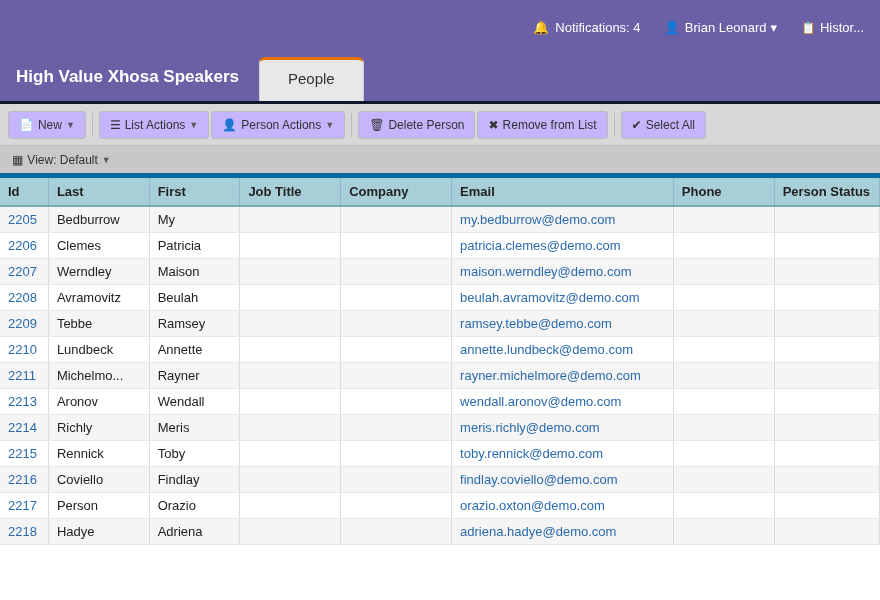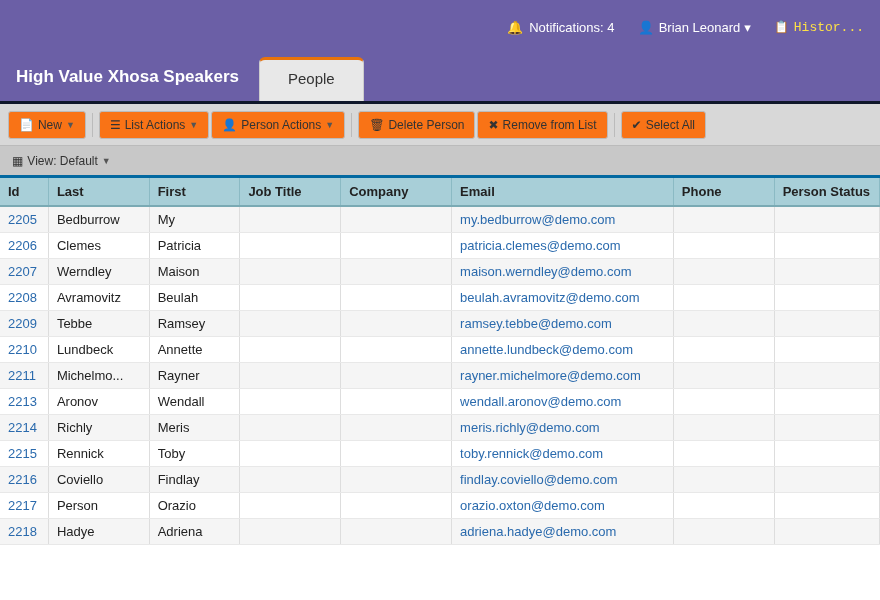--- a/index.html
+++ b/index.html
@@ -23,26 +23,25 @@
       gap: 6px;
     }
     .topbar-user {
       color: #fff;
       font-size: 13px;
       display: flex;
       align-items: center;
       gap: 4px;
     }
     .topbar-history {
-      color: #fde047;
+      color: #ffffff;
       font-size: 13px;
       display: flex;
       align-items: center;
       gap: 4px;
-      font-family: Liberation Mono, monospace;
     }
 
     
     .tab-row {
       display: flex;
       align-items: flex-end;
       background: #6b5fa6;
       padding: 0 0 0 16px;
       border-bottom: 3px solid #0f172a;
     }
@@ -73,21 +72,21 @@
       align-items: center;
       padding: 0 8px;
       height: 42px;
       gap: 2px;
       border-bottom: 1px solid #bbb;
     }
     .action-btn {
       display: flex;
       align-items: center;
       gap: 4px;
-      background: #f97316;
+      background: #c4b5fd;
       border: 1px solid #bbb;
       border-radius: 3px;
       padding: 4px 10px;
       font-size: 12px;
       cursor: pointer;
       white-space: nowrap;
       color: #333;
       height: 28px;
     }
     .action-btn .arrow { font-size: 10px; color: #666; }
@@ -95,21 +94,21 @@
 
     
     .view-bar {
       background: #c8c8c8;
       height: 32px;
       display: flex;
       align-items: center;
       padding: 0 12px;
       font-size: 12px;
       color: #333;
-      border-bottom: 3px solid #0369a1;
+      border-bottom: 5px solid #0369a1;
     }
     .view-bar span { display: flex; align-items: center; gap: 4px; }
 
     
     .table-container {
       overflow: auto;
       height: calc(600px - 55px - 42px - 42px - 32px);
       background: #fff;
     }
     table {

